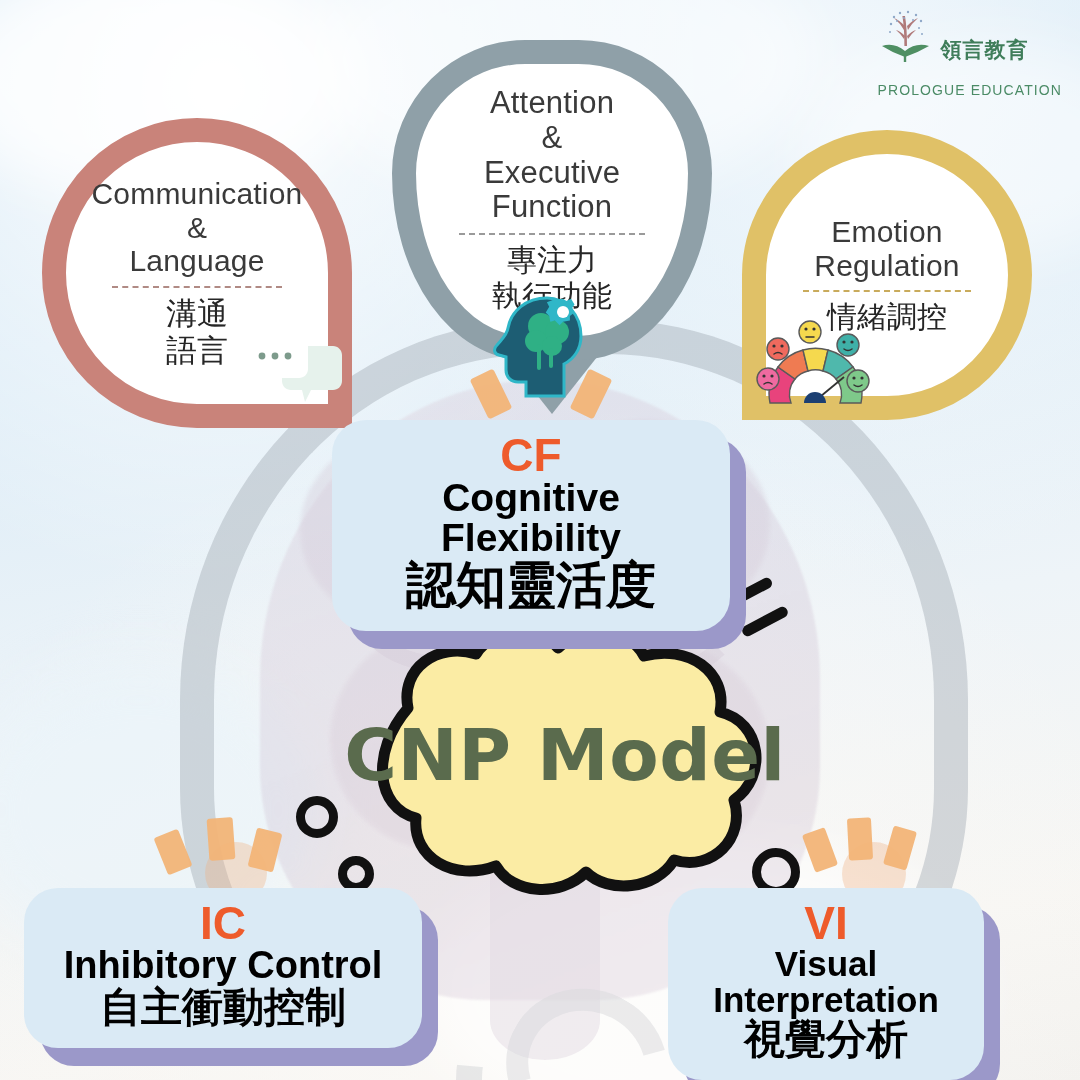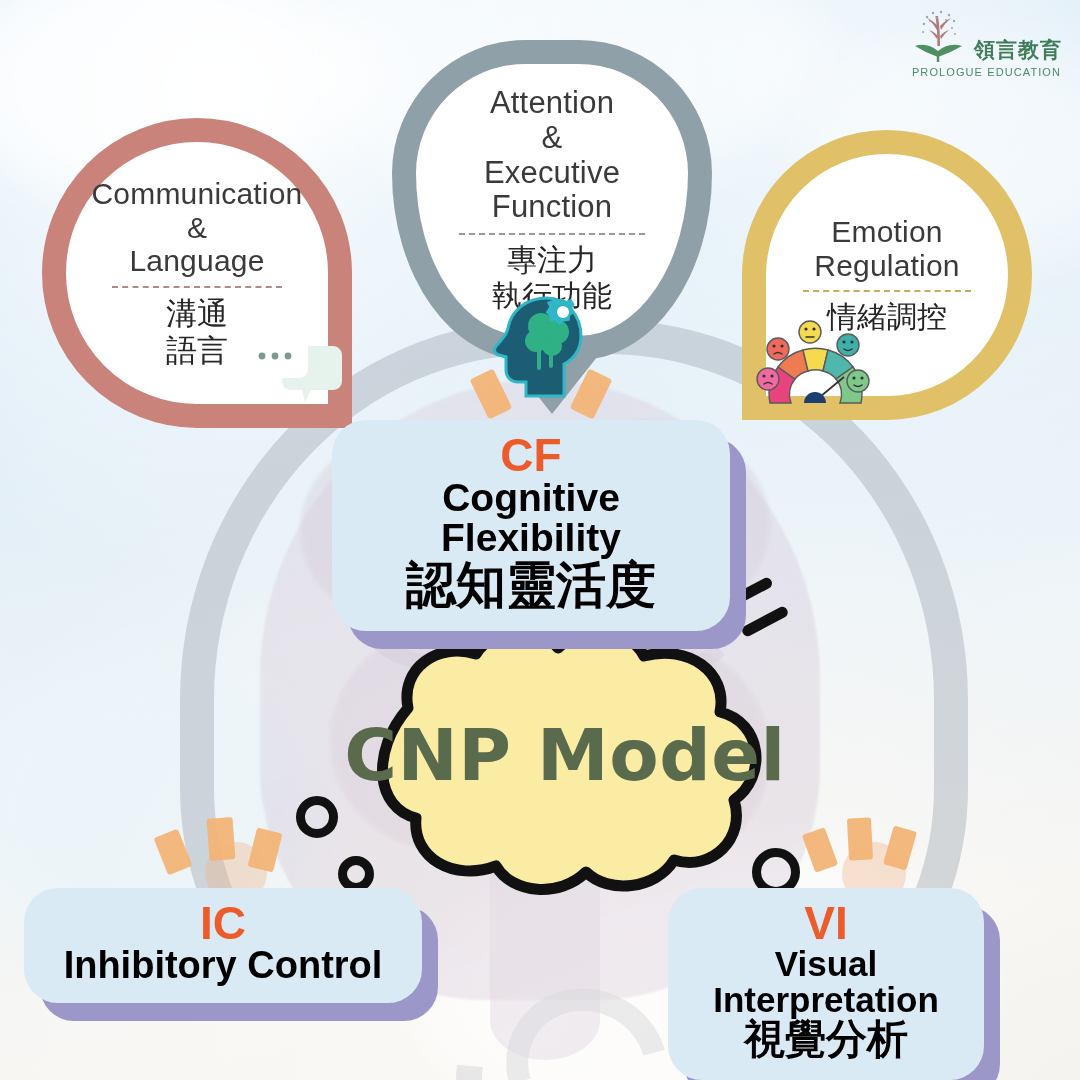--- a/index.html
+++ b/index.html
@@ -154,21 +154,21 @@
   .m1{left:344px;top:572px;width:46px;height:11px;transform:rotate(28deg);}
   .m2{left:368px;top:598px;width:50px;height:11px;transform:rotate(28deg);}
   .m3{left:728px;top:586px;width:46px;height:11px;transform:rotate(-28deg);}
   .m4{left:740px;top:616px;width:50px;height:11px;transform:rotate(-28deg);}
 
   
   .logo{position:absolute;right:18px;top:8px;z-index:40;text-align:center;}
   .logo-row{display:flex;align-items:center;gap:7px;}
   .logo-zh{font-size:21px;color:#3f7d5a;font-weight:bold;letter-spacing:1px;
     font-family:"DejaVu Sans","Liberation Sans",sans-serif;margin-top:28px;}
-  .logo-en{font-size:11px;color:#4b8b66;letter-spacing:1.1px;margin-top:2px;}
+  .logo-en{font-size:14px;color:#4b8b66;letter-spacing:1.1px;margin-top:18px;}
 </style>
 </head>
 <body>
 
 <div id="stage">
 
   <div class="bg-base"></div>
   <div class="cloud-wash cw1"></div>
   <div class="cloud-wash cw2"></div>
   <div class="cloud-wash cw3"></div>
@@ -350,20 +350,21 @@
       <div class="card-en">Cognitive Flexibility</div>
       <div class="card-zh">認知靈活度</div>
     </div>
   </div>
 
   <div class="card card-ic">
     <div class="shadow"></div>
     <div class="face">
       <div class="abbr">IC</div>
       <div class="card-en">Inhibitory Control</div>
+      <div class="card-zh">自主衝動控制</div>
     </div>
   </div>
 
   <div class="card card-vi">
     <div class="shadow"></div>
     <div class="face">
       <div class="abbr">VI</div>
       <div class="card-en">Visual Interpretation</div>
       <div class="card-zh">視覺分析</div>
     </div>

